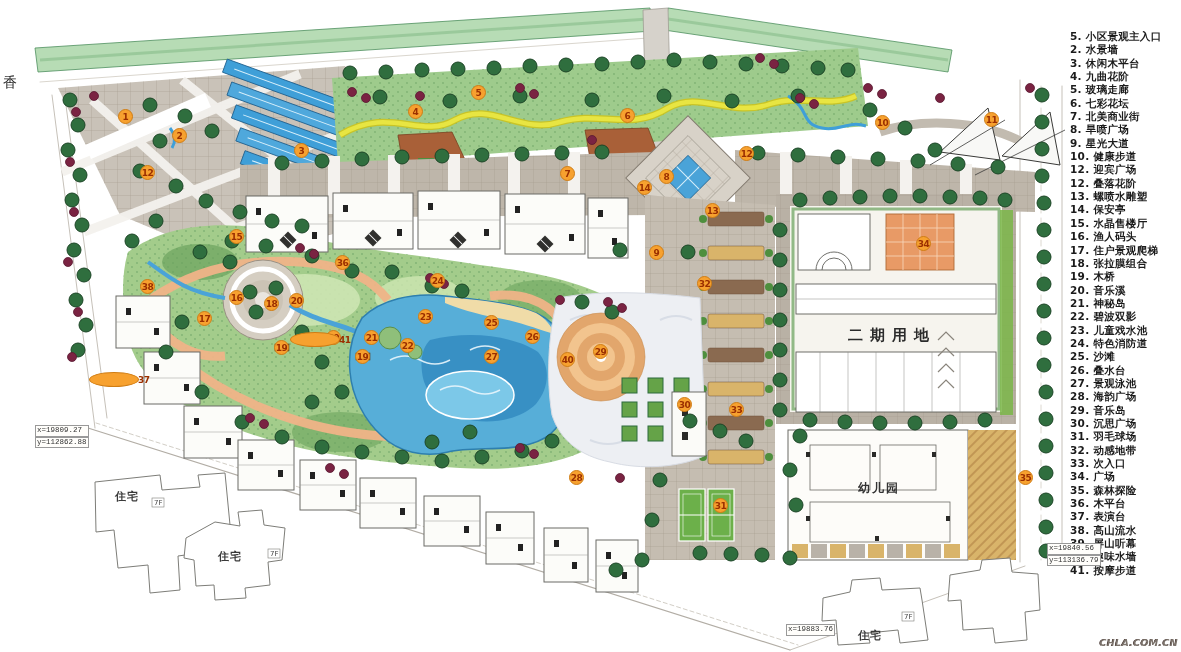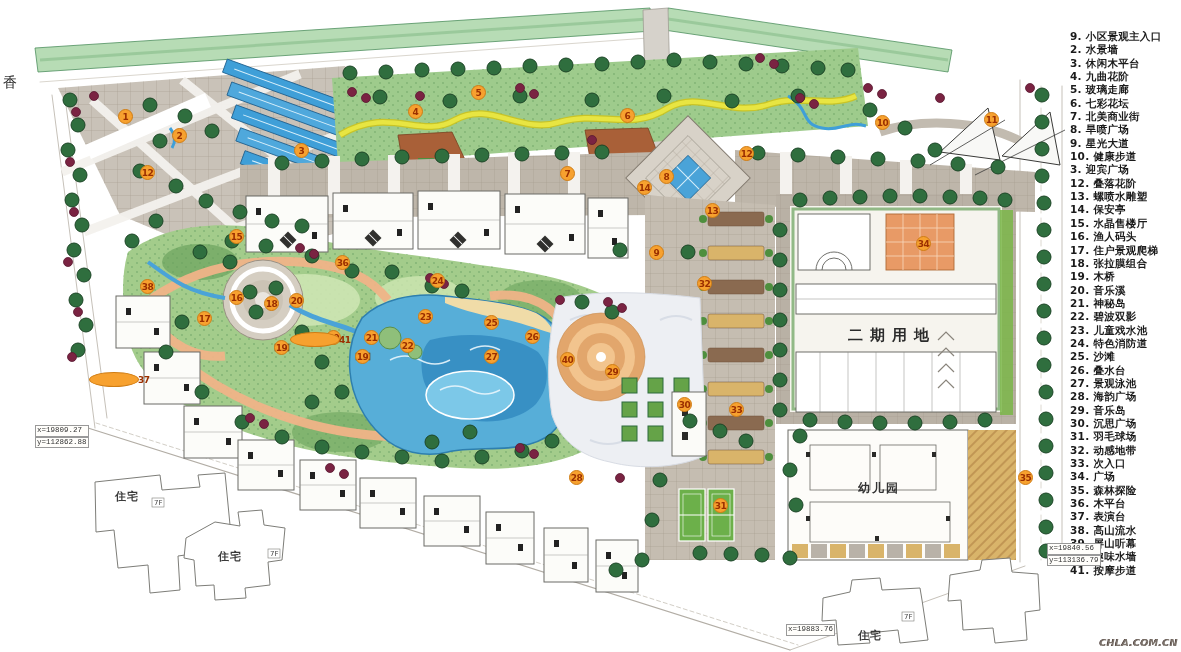--- a/index.html
+++ b/index.html
@@ -628,47 +628,47 @@
       <div class="marker" style="left: 355px; top: 349px;">19</div>
       <div class="marker" style="left: 289px; top: 293px;">20</div>
       <div class="marker" style="left: 364px; top: 330px;">21</div>
       <div class="marker" style="left: 400px; top: 338px;">22</div>
       <div class="marker" style="left: 418px; top: 309px;">23</div>
       <div class="marker" style="left: 430px; top: 273px;">24</div>
       <div class="marker" style="left: 484px; top: 315px;">25</div>
       <div class="marker" style="left: 525px; top: 329px;">26</div>
       <div class="marker" style="left: 484px; top: 349px;">27</div>
       <div class="marker" style="left: 569px; top: 470px;">28</div>
-      <div class="marker" style="left: 593px; top: 364px; margin-left: 12px;">29</div>
+      <div class="marker" style="left: 593px; top: 344px;">29</div>
       <div class="marker" style="left: 639px; top: 397px; margin-left: 38px;">30</div>
       <div class="marker" style="left: 713px; top: 498px;">31</div>
       <div class="marker" style="left: 697px; top: 276px;">32</div>
       <div class="marker" style="left: 729px; top: 402px;">33</div>
       <div class="marker" style="left: 916px; top: 236px;">34</div>
       <div class="marker" style="left: 1018px; top: 470px;">35</div>
       <div class="marker" style="left: 335px; top: 255px;">36</div>
       <div class="marker" style="left: 89px; top: 372px; padding-left: 48px;">37</div>
       <div class="marker" style="left: 140px; top: 279px;">38</div>
       <div class="marker" style="left: 326px; top: 330px;">39</div>
       <div class="marker" style="left: 560px; top: 352px;">40</div>
       <div class="marker" style="left: 290px; top: 332px; padding-left: 48px;">41</div>
     </div>
 
 <div class="legend">
-      <div class="legend-item">9. 小区景观主入口</div>
+      <div class="legend-item">5. 小区景观主入口</div>
       <div class="legend-item">2. 水景墙</div>
       <div class="legend-item">3. 休闲木平台</div>
       <div class="legend-item">4. 九曲花阶</div>
       <div class="legend-item">5. 玻璃走廊</div>
       <div class="legend-item">6. 七彩花坛</div>
       <div class="legend-item">7. 北美商业街</div>
       <div class="legend-item">8. 旱喷广场</div>
       <div class="legend-item">9. 星光大道</div>
       <div class="legend-item">10. 健康步道</div>
-      <div class="legend-item">3. 迎宾广场</div>
+      <div class="legend-item">12. 迎宾广场</div>
       <div class="legend-item">12. 叠落花阶</div>
       <div class="legend-item">13. 螺喷水雕塑</div>
       <div class="legend-item">14. 保安亭</div>
       <div class="legend-item">15. 水晶售楼厅</div>
       <div class="legend-item">16. 渔人码头</div>
       <div class="legend-item">17. 住户景观爬梯</div>
       <div class="legend-item">18. 张拉膜组合</div>
       <div class="legend-item">19. 木桥</div>
       <div class="legend-item">20. 音乐溪</div>
       <div class="legend-item">21. 神秘岛</div>

